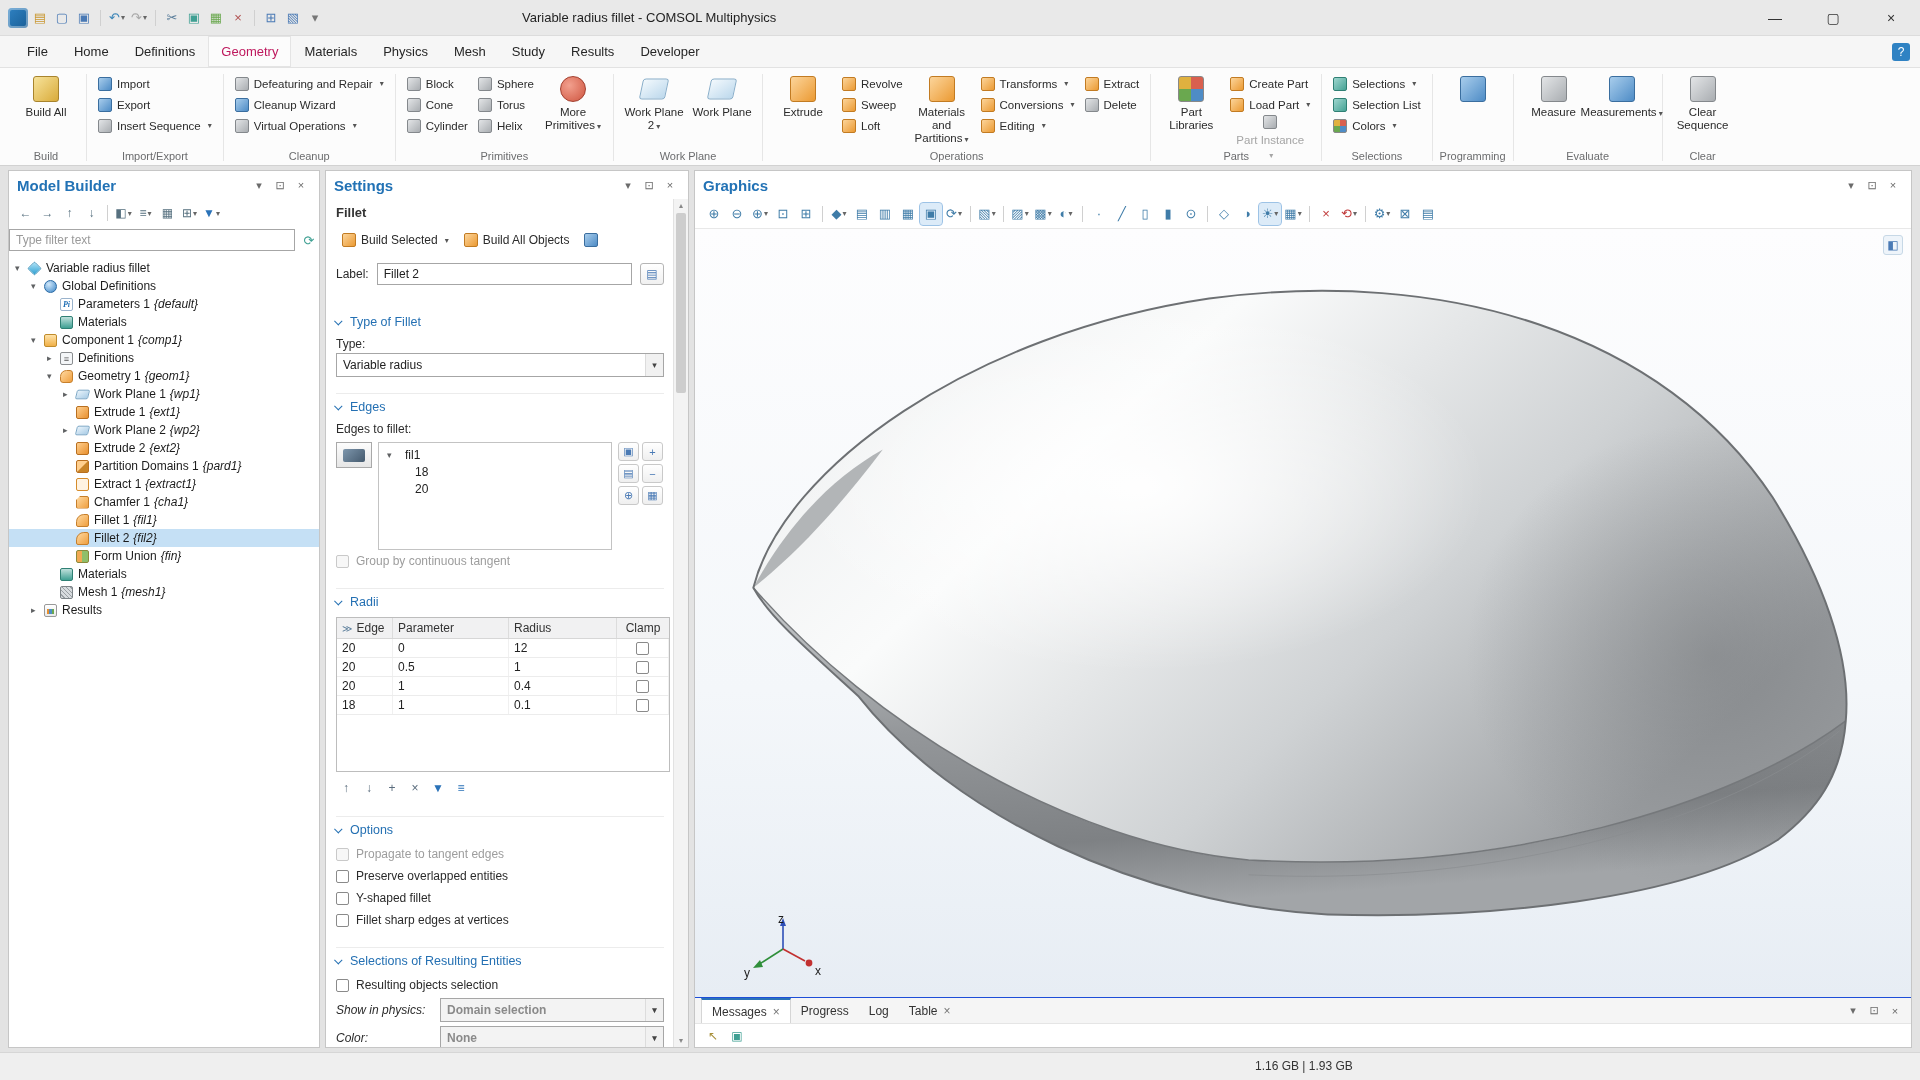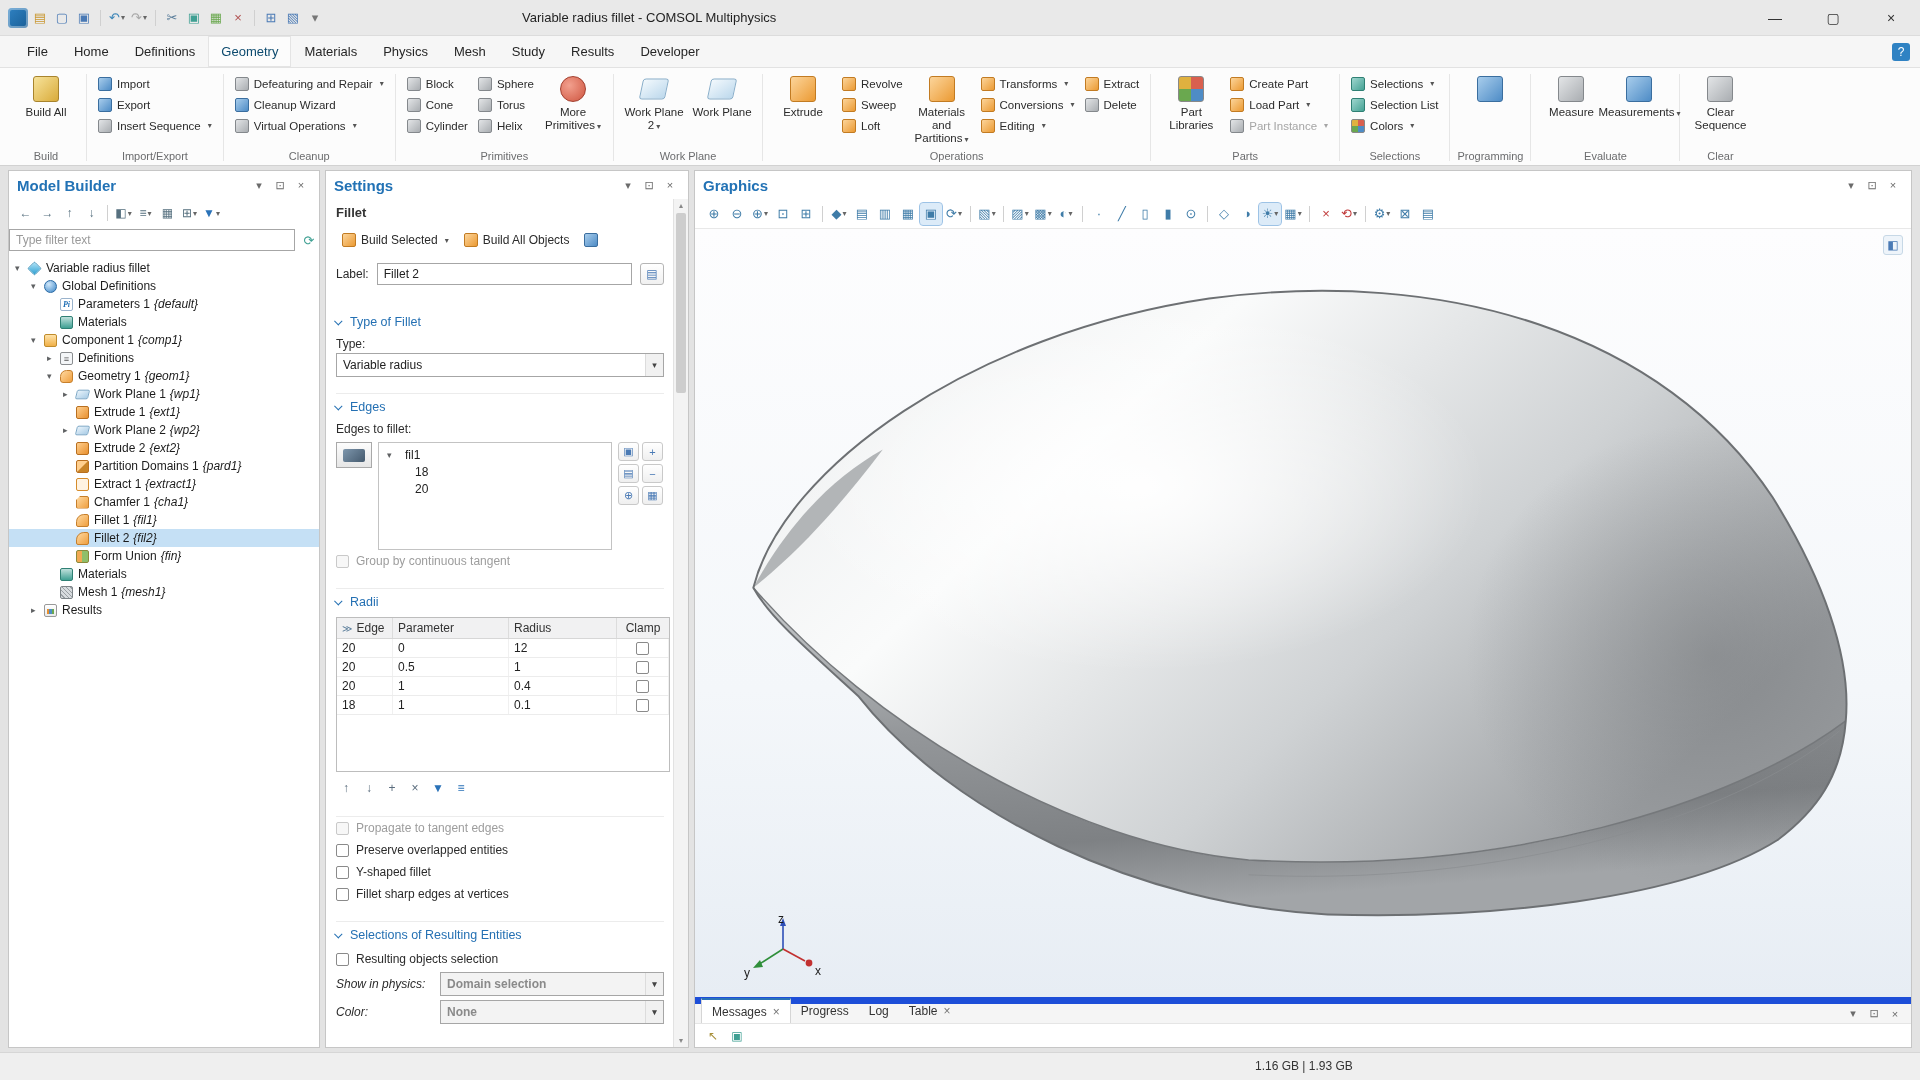--- a/index.html
+++ b/index.html
@@ -21,37 +21,37 @@
   .isep { width:1px; height:16px; background:#d0d0d0; margin:0 4px; display:inline-block; }
   .tbar .title { position:absolute; left:522px; font-size:13px; color:#1f1f1f; white-space:nowrap; }
   .wbtns { position:absolute; right:0; top:0; height:36px; display:flex; }
   .wbtn { width:58px; height:36px; display:flex; align-items:center; justify-content:center;
           font-size:14px; color:#333; }
 
   
   .mbar { height:32px; background:#f6f6f6; border-bottom:1px solid #e2e2e2;
           display:flex; align-items:stretch; padding-left:14px; position:relative; }
   .mitem { padding:0 13px; line-height:31px; font-size:13px; color:#262626; white-space:nowrap; }
-  .mitem.active { color:#0c4a6e; background:#fcfcfc; box-shadow:inset 0 0 0 1px #e4e4e4; }
+  .mitem.active { color:#be185d; background:#fcfcfc; box-shadow:inset 0 0 0 1px #e4e4e4; }
   .helpbox { position:absolute; right:10px; top:7px; width:18px; height:18px; background:#2f82c3;
              color:#fff; border-radius:3px; font-size:12px; display:flex; align-items:center; justify-content:center; }
 
   
   .ribbon { height:98px; background:#fcfcfc; border-bottom:1px solid #d2d2d2;
             display:flex; align-items:stretch; padding:2px 2px 0 6px; overflow:hidden; }
   .rgroup { position:relative; display:flex; align-items:flex-start; gap:2px; padding:3px 7px 16px 7px; }
   .rglabel { position:absolute; left:0; right:0; bottom:3px; text-align:center; font-size:11px;
              color:#6b6c6e; white-space:nowrap; }
   .rsep { width:1px; background:#e6e6e6; margin:4px 0; }
   .rbig { width:66px; display:flex; flex-direction:column; align-items:center; text-align:center;
           font-size:11.5px; color:#2b2b2b; line-height:1.15; padding-top:3px; gap:4px; }
   .rcol { display:flex; flex-direction:column; }
   .rsm { display:flex; align-items:center; gap:5px; height:21px; font-size:11.5px; color:#2b2b2b;
          white-space:nowrap; padding:0 4px; }
-  .rsm.dis, .rsm.dis .dd { color:#a5a5a5; }
+  .rsm.dis, .rsm.dis .dd { color:#a5a5a5;flex-direction:column; }
   .dd { font-style:normal; font-size:8px; color:#555; margin-left:2px; }
   .ric { width:26px; height:26px; border-radius:3px; flex:none; }
   .ris { width:14px; height:14px; border-radius:2px; flex:none; }
   .ic-o { background:linear-gradient(135deg,#fcd59b,#eb9a33); border:1px solid #c27b22; }
   .ic-b { background:linear-gradient(135deg,#a8cdec,#4e8cc6); border:1px solid #3a6e9f; }
   .ic-g { background:linear-gradient(135deg,#e3e5e7,#a9adb1); border:1px solid #84888c; }
   .ic-t { background:linear-gradient(135deg,#9fd6cf,#45a294); border:1px solid #2f8074; }
   .ic-y { background:linear-gradient(135deg,#f7e39b,#d9ab3a); border:1px solid #a8842d; }
   .ic-r { background:radial-gradient(circle at 35% 35%,#f2a08e,#cf5540); border:1px solid #a33f2e; border-radius:50%; }
   .ic-w { background:linear-gradient(135deg,#f3f9fd,#bcd8ec); border:1px solid #7fa8c6; transform:skewX(-12deg) scaleY(.8); }
@@ -166,21 +166,21 @@
   .gtoolbar .tbi { width:22px; height:22px; font-size:13px; color:#3f7ca8; }
   .canvas { position:relative; flex:1; overflow:hidden;
             background:linear-gradient(180deg,#fdfdfe 0%,#f4f7fa 60%,#e7edf4 100%); }
   .canvas svg.model { position:absolute; inset:0; width:100%; height:100%; }
   .axes { position:absolute; left:46px; bottom:12px; }
   .ctxicon { position:absolute; top:6px; right:8px; width:20px; height:20px; border:1px solid #c7d8e6;
              background:#eef4fa; color:#4a7ab5; font-size:12px; display:flex; align-items:center;
              justify-content:center; border-radius:3px; }
 
   
-  .mrow { height:26px; background:#f5f5f5; border-top:7px solid #1d4ed8; display:flex; align-items:flex-end;
+  .mrow { height:26px; background:#f5f5f5; border-top:1px solid #1d4ed8; display:flex; align-items:flex-end;
           padding:0 6px; flex:none; }
   .mtab { display:inline-flex; align-items:center; gap:6px; padding:0 10px; height:25px; font-size:12px; color:#333; }
   .mtab.active { background:#fff; border:1px solid #d5d5d5; border-top:2px solid #2a72b8; border-bottom:none; }
   .tclose { color:#777; font-size:12px; }
   .mtabicons { margin-left:auto; display:flex; gap:1px; align-self:center; }
   .mtabicons .tbi { font-size:11px; color:#6b6b6b; width:18px; height:18px; }
   .mcontent { height:24px; background:#fff; display:flex; align-items:center; gap:4px; padding:0 8px;
               border-top:1px solid #e5e5e5; flex:none; }
   .mcontent .tbi { width:20px; height:20px; font-size:12px; }
 
@@ -832,20 +832,24 @@
             <span class="tbi">
               <b style="color: rgb(42, 114, 184);">▼</b>
             </span>
             <span class="tbi">
               <b style="color: rgb(42, 114, 184);">≡</b>
             </span>
           </div>
       </div>
 
       <div class="sect">
+        <div class="shead">
+          <span class="chev"></span>
+          <span>Options</span>
+        </div>
         <div>
             <div class="cbrow dis">
               <span class="cb"></span>
               <span>Propagate to tangent edges</span>
             </div>
             <div class="cbrow">
               <span class="cb"></span>
               <span>Preserve overlapped entities</span>
             </div>
             <div class="cbrow">

